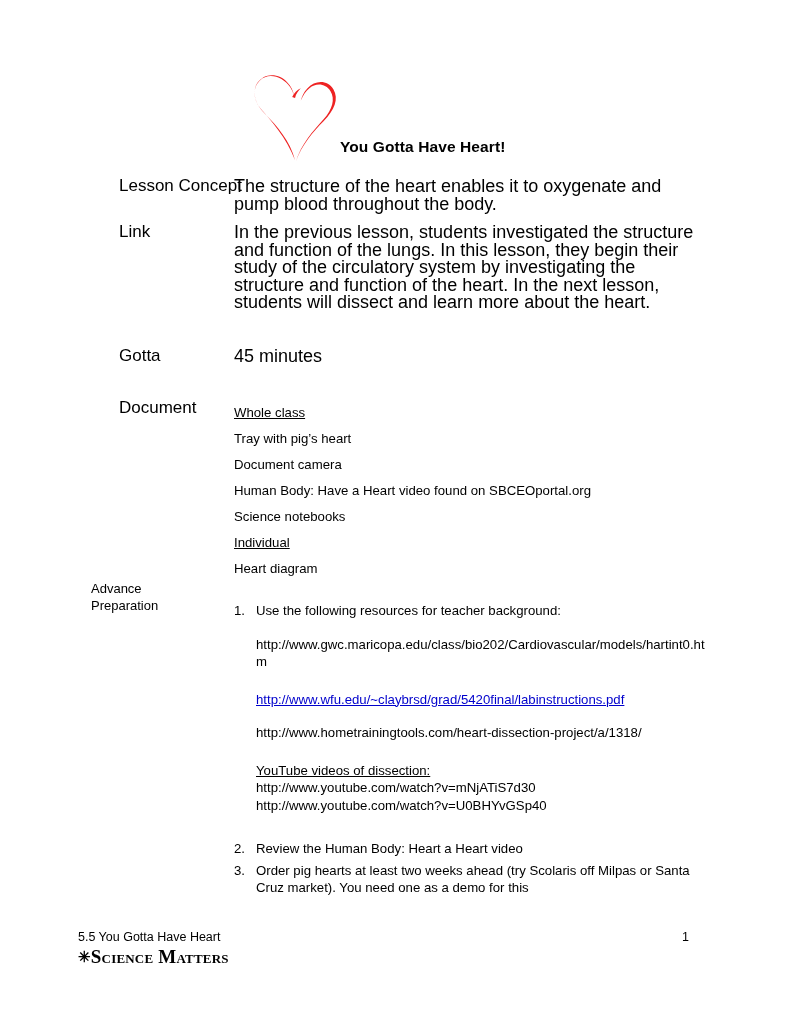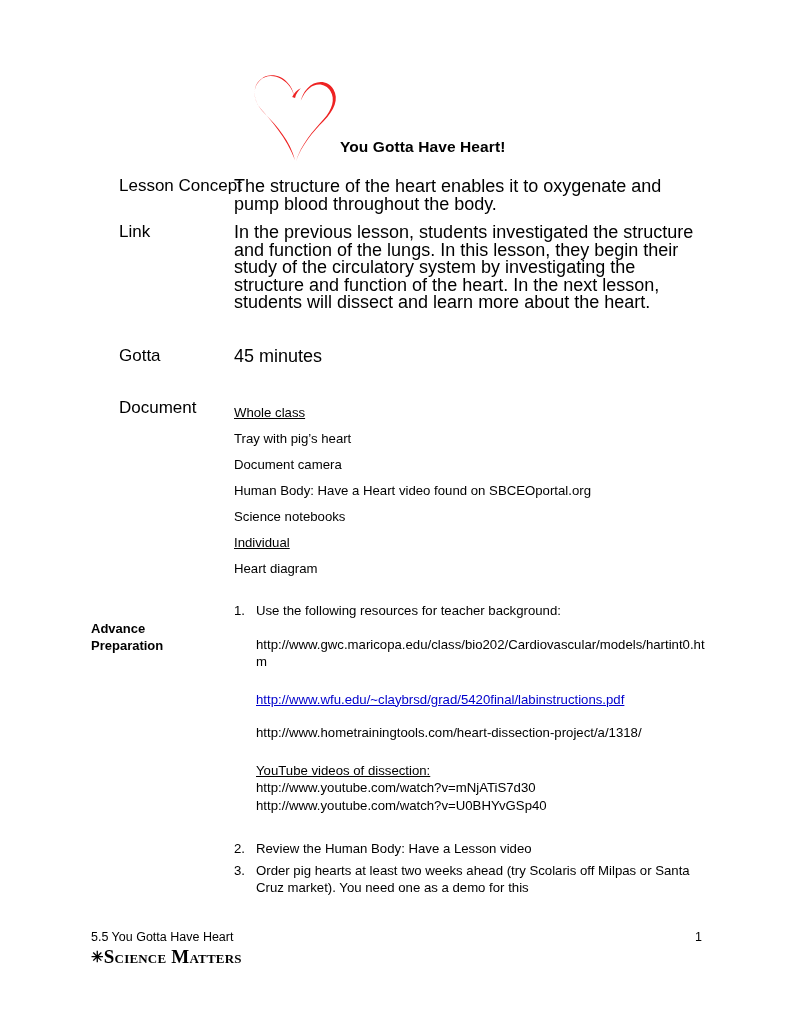--- a/index.html
+++ b/index.html
@@ -94,23 +94,22 @@
     text-decoration: underline;
   }
 
   
   .adv-label {
     position: absolute;
     left: 0;
     top: 0;
     width: 140px;
     font-size: 13px;
-    font-weight: bold;
+    font-weight: normal;
     line-height: 17px;
-    margin-top: 40px;
   }
   .adv-body {
     position: absolute;
     left: 143px;
     top: 22px;
     width: 475px;
   }
   .num-item {
     position: relative;
     padding-left: 22px;
@@ -148,21 +147,21 @@
   .yt-line {
     display: block;
     white-space: nowrap;
   }
 
   .gap-26 { margin-top: 26px; }
 
   
   .footer {
     position: absolute;
-    left: 91px;
+    left: 78px;
     right: 0;
     top: 930px;
     width: 620px;
     height: 48px;
     text-decoration: underline;
   }
   .footer-title {
     position: absolute;
     left: 0;
     top: 0;
@@ -258,21 +257,21 @@
         <div class="url-plain">http://www.hometrainingtools.com/heart-dissection-project/a/1318/</div>
         <div>
           <span class="yt-head">YouTube videos of dissection:</span>
           <span class="yt-line">http://www.youtube.com/watch?v=mNjATiS7d30</span>
           <span class="yt-line">http://www.youtube.com/watch?v=U0BHYvGSp40</span>
         </div>
       </div>
 
       <div class="num-item gap-26">
         <span class="marker">2.</span>
-        <span>Review the Human Body: Have a Lesson video</span>
+        <span>Review the Human Body: Heart a Heart video</span>
       </div>
 
       <div class="num-item">
         <span class="marker">3.</span>
         <span>Order pig hearts at least two weeks ahead (try Scolaris off Milpas or Santa Cruz market).  You need one as a demo for this</span>
       </div>
 
     </div>
   </div>
 

